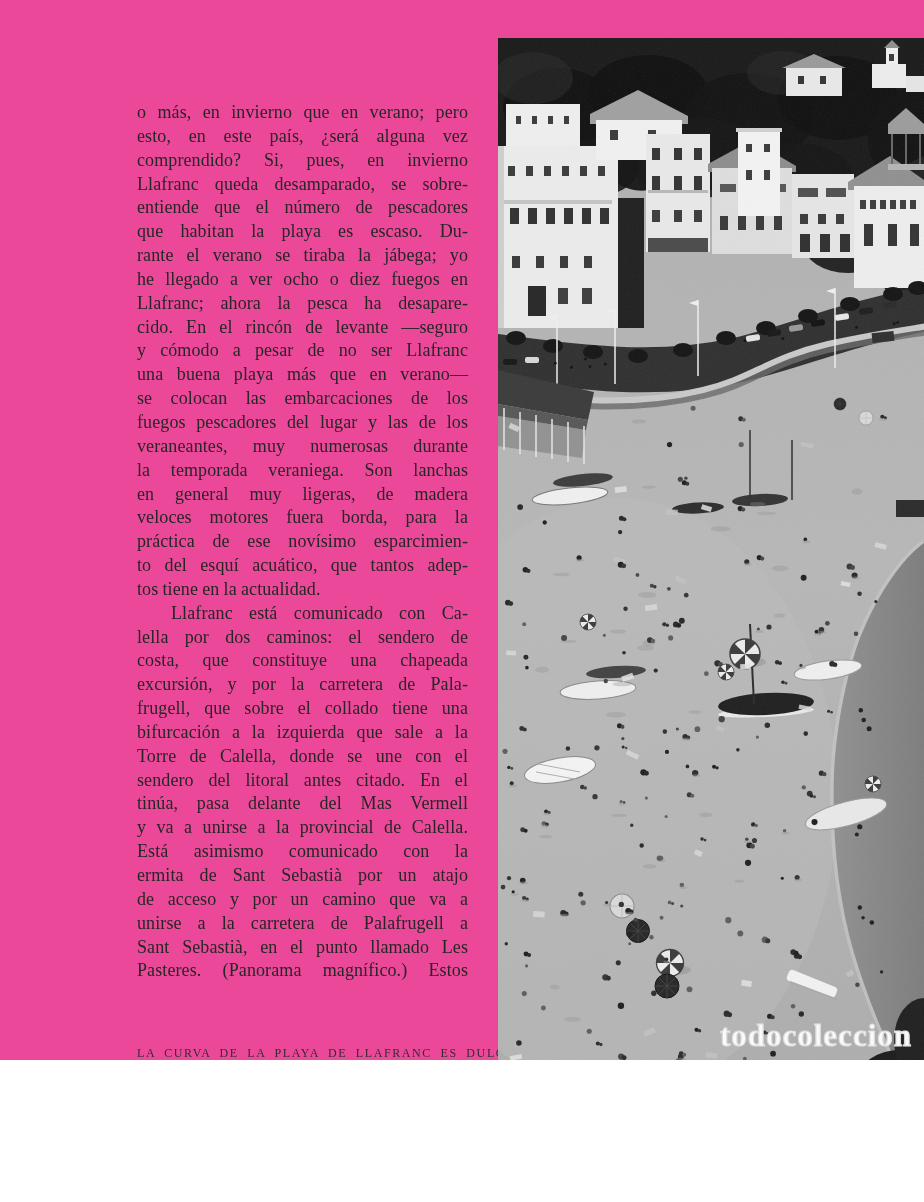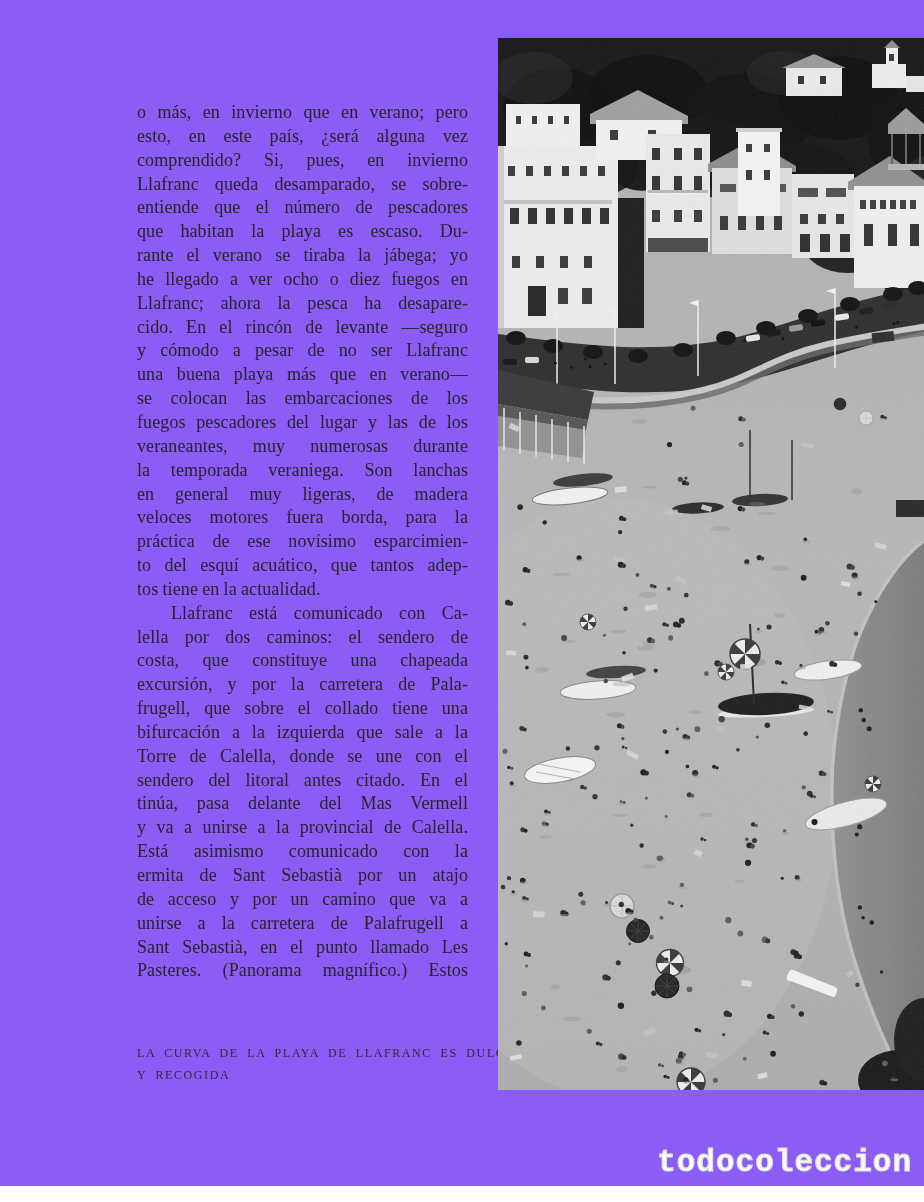--- a/index.html
+++ b/index.html
@@ -1,35 +1,35 @@
 <!DOCTYPE html>
 <html><head>
 <meta charset="utf-8">
 <style>
   html,body{margin:0;padding:0;background:#ffffff;}
-  .page{position:relative;width:924px;height:1186px;background:#8b5cf6;overflow:hidden;
+  .page{position:relative;width:924px;height:1060px;background:#ec4899;overflow:hidden;
         font-family:"Liberation Serif", serif;}
   
   .text-col{position:absolute;left:137px;top:101px;width:331px;color:#262626;}
   .tline{font-size:18px;line-height:23.85px;height:23.85px;white-space:nowrap;
          text-align:justify;text-align-last:justify;word-spacing:-0.4px;letter-spacing:0.1px;}
   .tline.nj{text-align-last:left;}
   .tline.ind{text-indent:34px;}
   
   .caption{position:absolute;left:137px;top:1042px;width:331px;color:#2e2e2e;
            font-size:12px;line-height:22px;letter-spacing:1.6px;word-spacing:4px;}
   .cap-just{text-align:justify;text-align-last:justify;white-space:nowrap;}
   .cap-center{text-align:left;}
   
   .photo{position:absolute;left:498px;top:38px;width:426px;height:1052px;margin:0;
          background:#b3b3b3;}
   .photo svg{display:block;width:100%;height:100%;}
   
   .watermark{position:absolute;right:12px;bottom:6px;
-             font-family:Liberation Mono, monospace;font-weight:700;font-size:31px;
+             font-family:Liberation Serif, serif;font-weight:700;font-size:31px;
              letter-spacing:1px;color:#fafafa;-webkit-text-stroke:1.1px #dcdcdc;
              text-shadow:0 0 1px #e3e3e3;}
 </style>
 </head>
 <body>
 
 <div class="page">
 
   <div class="text-col">
       <div class="tline">o más, en invierno que en verano; pero</div>

